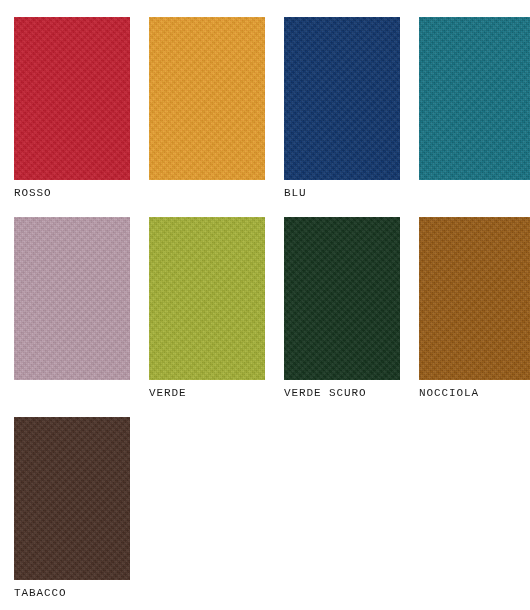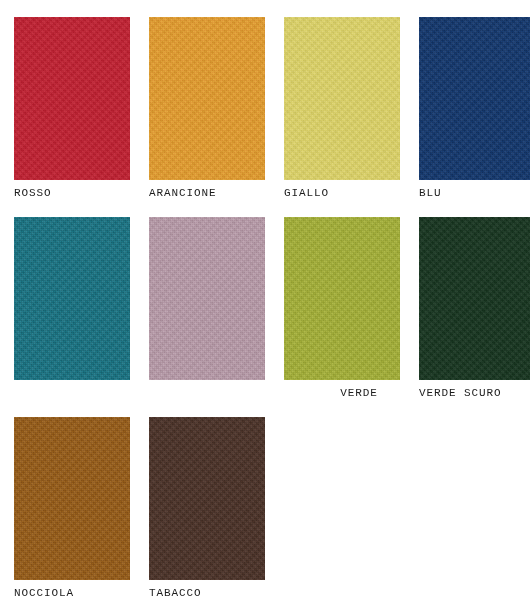--- a/index.html
+++ b/index.html
@@ -105,44 +105,39 @@
 <div id="swatch-chart">
   <div class="swatch-grid">
 
     <div class="swatch-cell">
       <div class="swatch-chip" style="background-color: rgb(190, 32, 49);"></div>
       <div class="swatch-label" style="color: rgb(28, 28, 28);">ROSSO</div>
     </div>
 
     <div class="swatch-cell">
       <div class="swatch-chip" style="background-color: rgb(224, 154, 46);"></div>
-      <div class="swatch-label" style="color: rgb(28, 28, 28);">ARANCIONE</div>
     </div>
 
-    <div class="swatch-cell">
-      <div class="swatch-chip" style="background-color: rgb(219, 209, 103);"></div>
-      <div class="swatch-label" style="color: rgb(28, 28, 28);">GIALLO</div>
-    </div>
 
     <div class="swatch-cell">
       <div class="swatch-chip" style="background-color: rgb(19, 54, 106);"></div>
       <div class="swatch-label" style="color: rgb(28, 28, 28);">BLU</div>
     </div>
 
     <div class="swatch-cell">
       <div class="swatch-chip" style="background-color: rgb(25, 112, 127);"></div>
     </div>
 
     <div class="swatch-cell">
       <div class="swatch-chip" style="background-color: rgb(181, 152, 166);"></div>
     </div>
 
     <div class="swatch-cell">
       <div class="swatch-chip" style="background-color: rgb(161, 173, 55);"></div>
-      <div class="swatch-label" style="color: rgb(28, 28, 28); text-align: center;">VERDE</div>
+      <div class="swatch-label" style="color: rgb(28, 28, 28);">VERDE</div>
     </div>
 
     <div class="swatch-cell">
       <div class="swatch-chip" style="background-color: rgb(23, 52, 31);"></div>
       <div class="swatch-label" style="color: rgb(28, 28, 28);">VERDE SCURO</div>
     </div>
 
 
 
     <div class="swatch-cell">

